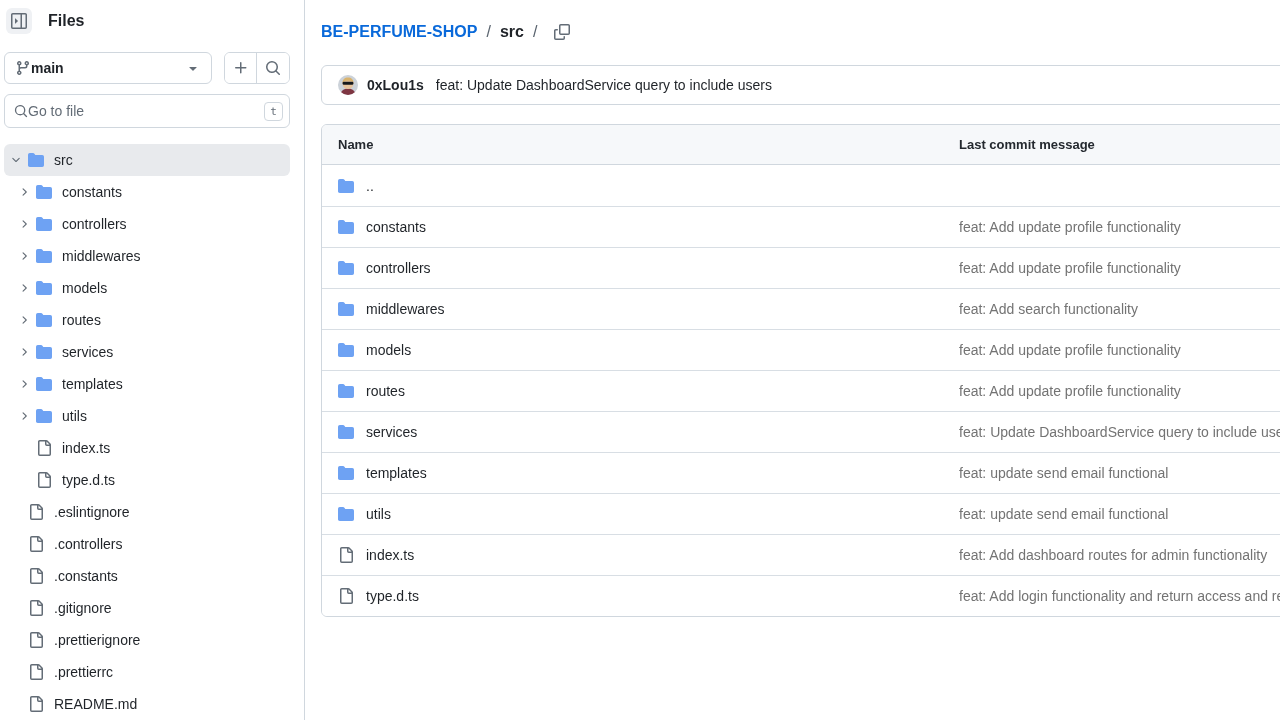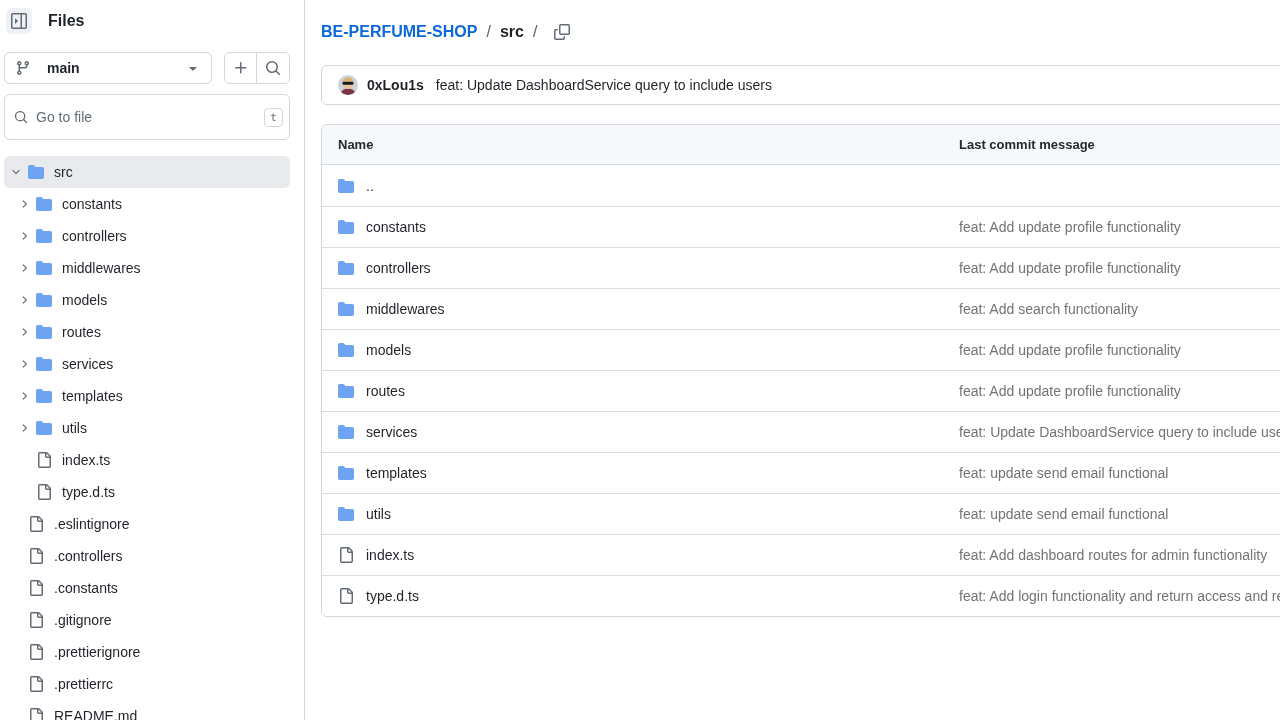--- a/index.html
+++ b/index.html
@@ -9,28 +9,28 @@
 
   
   .sidebar { width:305px; min-width:305px; border-right:1px solid #d0d7de;
              padding:8px 14px 11px 4px; overflow:hidden; }
   .sidebar-header { display:flex; align-items:center; gap:16px; margin:0 0 18px 2px; }
   .icon-btn { width:26px; height:26px; border:none; background:#eff1f4; border-radius:6px;
               display:flex; align-items:center; justify-content:center; cursor:pointer; }
   .sidebar-title { font-size:16px; font-weight:700; }
   .branch-row { display:flex; gap:12px; margin-bottom:10px; }
   .branch-select { flex:1; height:32px; background:#fff; border:1px solid #d0d7de; border-radius:6px;
-                   display:flex; align-items:center; gap:16px; padding:0 10px; font-size:14px; cursor:pointer; }
+                   display:flex; align-items:center; gap:0; padding:0 10px; font-size:14px; cursor:pointer; }
   .branch-name { font-weight:600; flex:1; text-align:left; font-size:14px; color:#1f2328; }
   .btn-group { display:flex; border:1px solid #d0d7de; border-radius:6px; overflow:hidden; height:32px; }
   .btn-group button { width:32px; border:none; background:#fff; display:flex; align-items:center;
                       justify-content:center; cursor:pointer; }
   .btn-group button:first-child { border-right:1px solid #d0d7de; }
-  .goto-input { height:46px; border:1px solid #d0d7de; border-radius:6px; display:flex;
-                align-items:center; gap:8px; padding:0 6px 0 9px; margin-bottom:16px; background:#fff; }
+  .goto-input { height:34px; border:1px solid #d0d7de; border-radius:6px; display:flex;
+                align-items:center; padding:0 6px 0 9px; margin-bottom:16px; background:#fff; }
   .goto-placeholder { flex:1; font-size:14px; color:#636c76; }
   .key-hint { width:19px; height:19px; border:1px solid #d0d7de; border-radius:4px; color:#636c76;
               font-size:11px; font-family:"DejaVu Sans Mono",monospace; display:flex;
               align-items:center; justify-content:center; }
   .tree { display:flex; flex-direction:column; }
   .tree-row { height:32px; display:flex; align-items:center; border-radius:6px; cursor:pointer; }
   .tree-row.selected { background:#e8eaed; }
   .tree-row .twisty { width:16px; height:16px; margin-right:4px; display:flex;
                       align-items:center; justify-content:center; flex:none; }
   .tree-row .t-icon { width:16px; height:16px; flex:none; display:flex; align-items:center; justify-content:center; }

